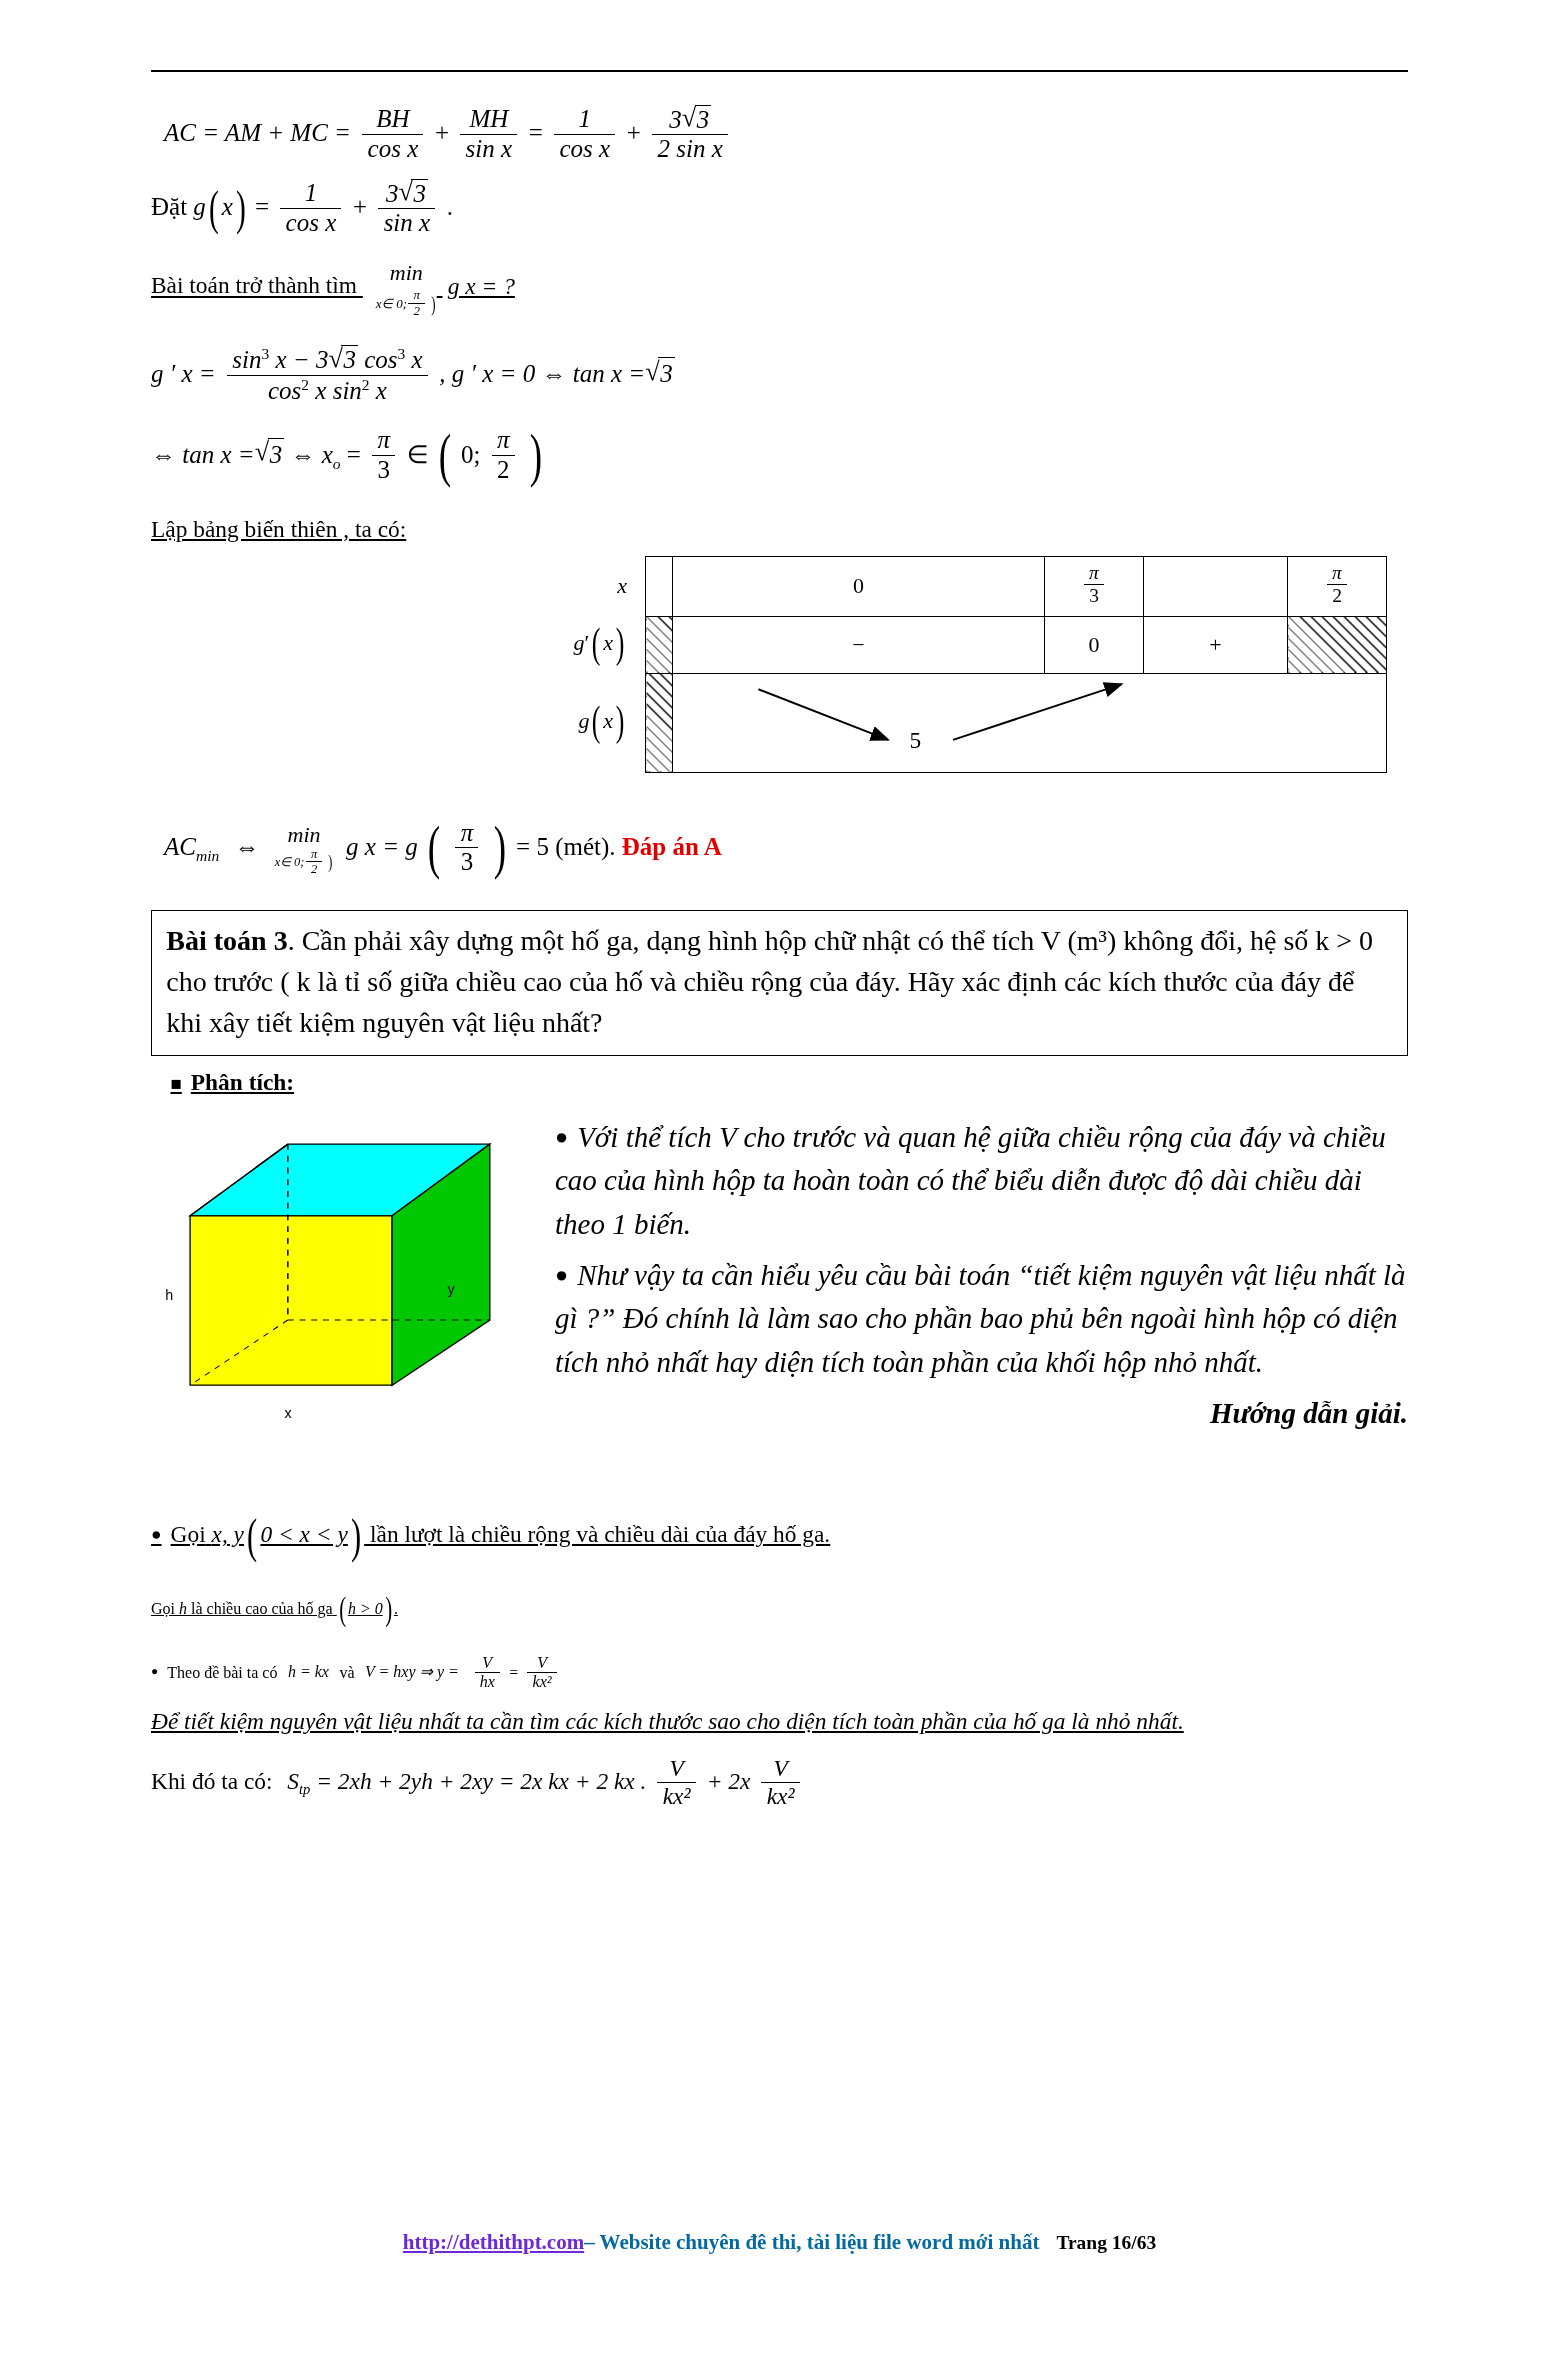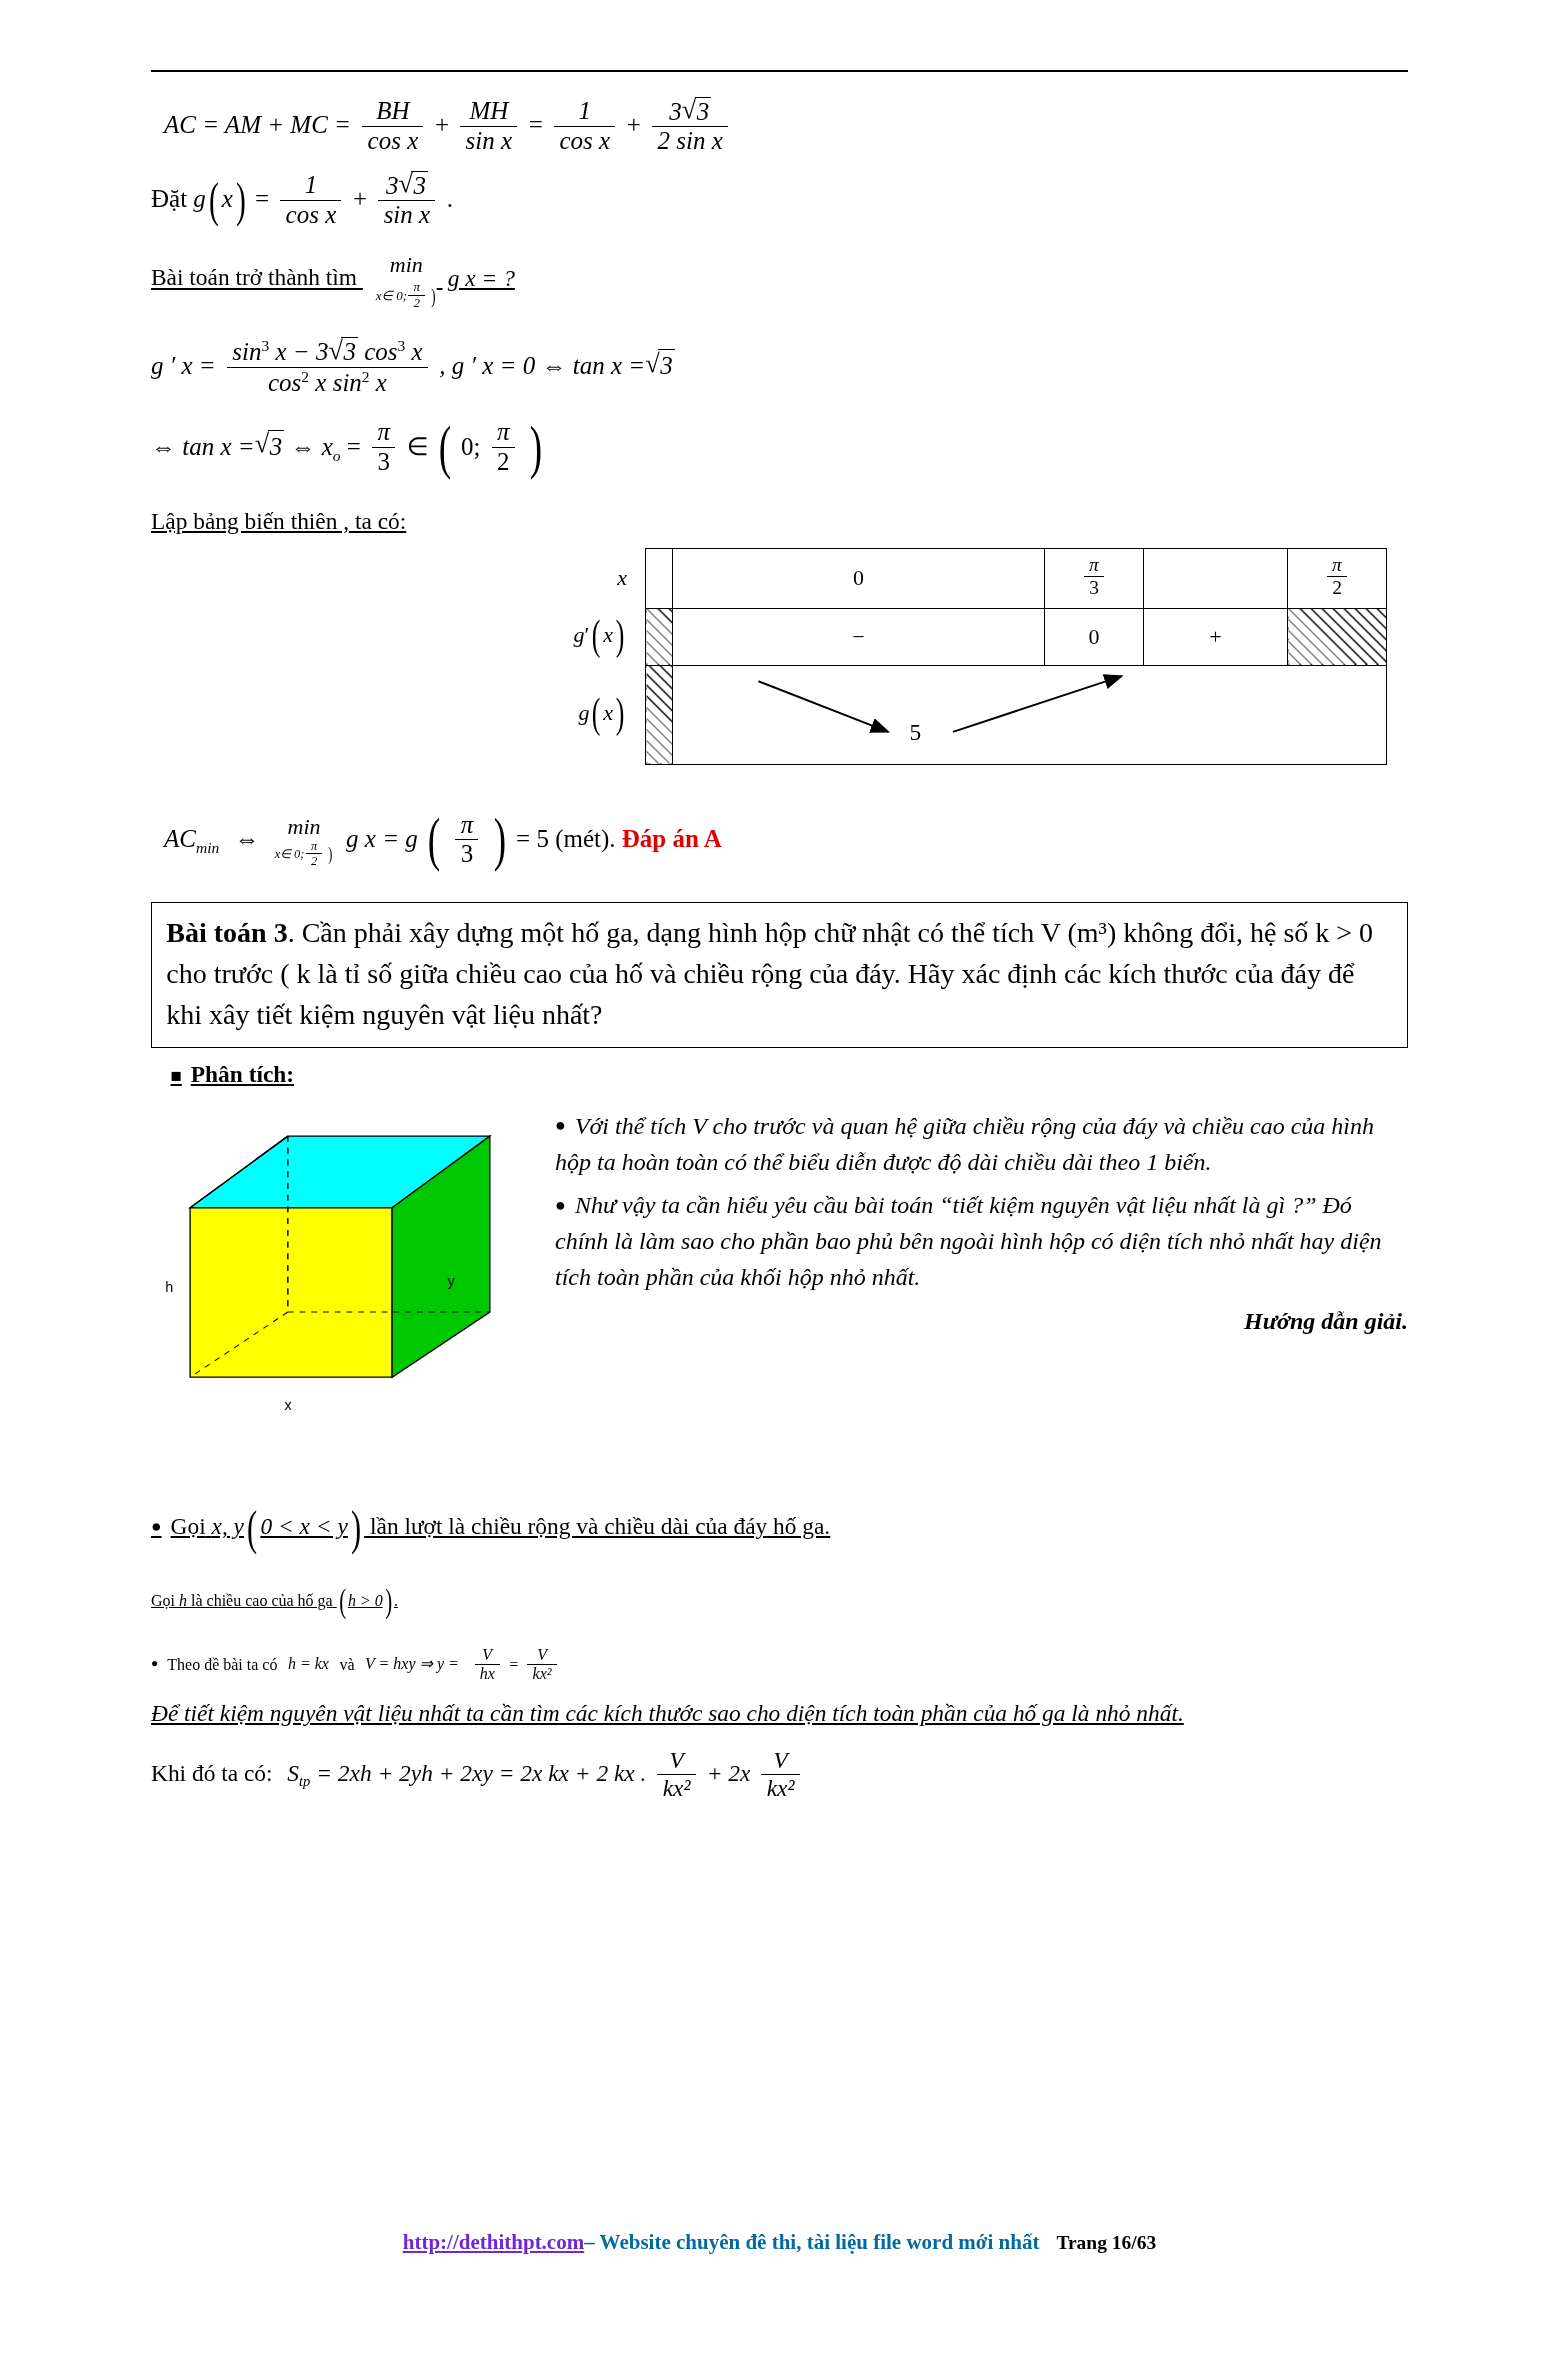--- a/index.html
+++ b/index.html
@@ -16,21 +16,21 @@
     width: 1561px;
     height: 2354px;
     background: #fff;
     box-sizing: border-box;
     padding: 0;
     overflow: hidden;
   }
   .content {
     position: absolute;
     left: 151px;
-    top: 0;
+    top: 8px;
     width: 1257px;
   }
   .top-rule {
     position: absolute;
     left: 151px;
     top: 70px;
     width: 1257px;
     height: 2px;
     background: #000;
   }
@@ -145,21 +145,21 @@
     margin-top: 5.2px;
   }
   .fig-box {
     width: 404px;
     position: relative;
     height: 391px;
     flex: 0 0 404px;
   }
   .fig-text {
     flex: 1;
-    font-size: 24px;
+    font-size: 29px;
     line-height: 1.5;
     font-style: italic;
     padding-top: 10.4px;
   }
   .fig-text p { margin: 0 0 7.8px 0; }
   .bullet-dot::before {
     content: "\25CF";
     font-size: 0.75em;
     margin-right: 9px;
     position: relative;

